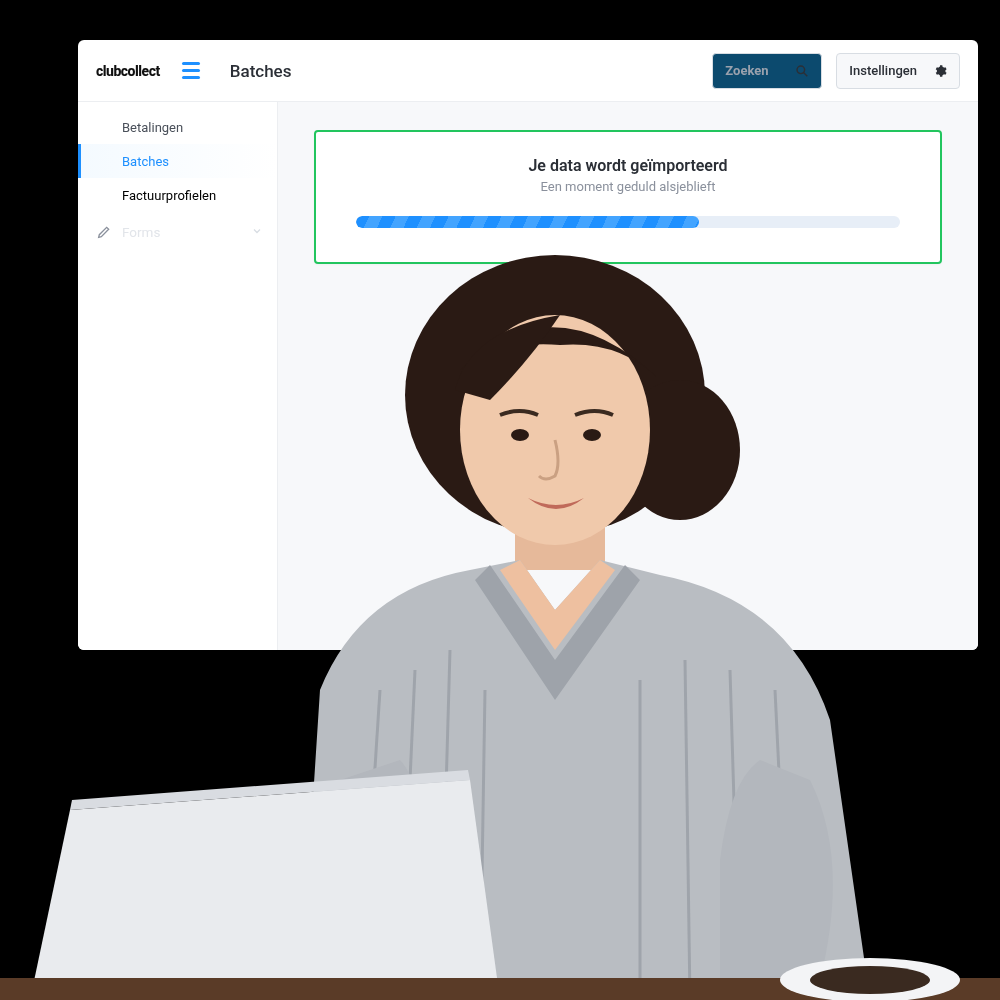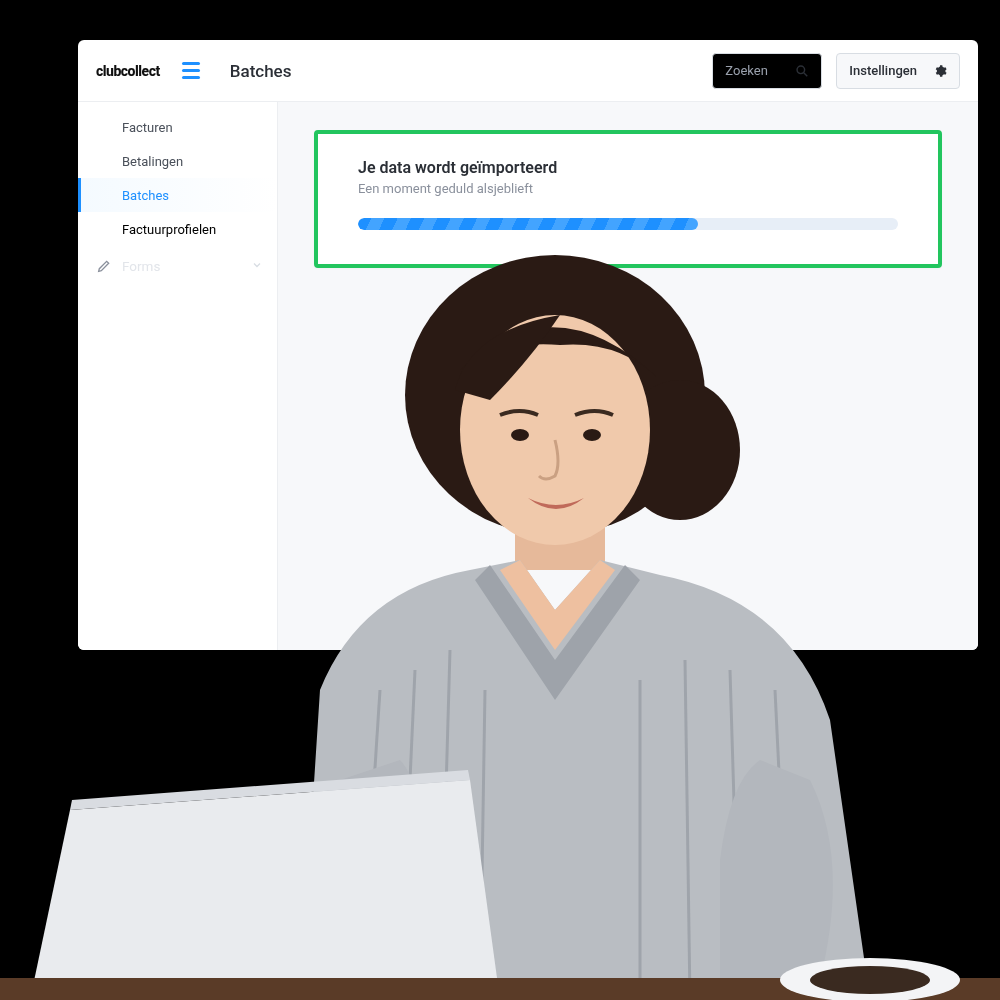--- a/index.html
+++ b/index.html
@@ -61,28 +61,29 @@
     font-size: 17px;
     font-weight: 500;
     color: #2b2f36;
     margin-left: 10px;
   }
   .header-spacer { flex: 1; }
   .search-box, .settings-btn {
     height: 36px;
     border: 1px solid #d8dde3;
     border-radius: 4px;
-    background: #000000;
+    background: #0c4a6e;
     display: flex;
     align-items: center;
     padding: 0 12px;
     font-size: 13px;
     color: #5a6170;
     cursor: pointer;
     gap: 10px;
+    font-weight: bold;
   }
   .search-box { width: 110px; justify-content: space-between; }
   .settings-btn { background: #f7f8fa; gap: 16px; color: #2b2f36; font-weight: 500; text-align: center;}
   .icon-svg { width: 14px; height: 14px; }
 
   
   .body {
     flex: 1;
     display: flex;
     min-height: 0;
@@ -129,23 +130,24 @@
 
   
   .main {
     flex: 1;
     background: #f7f8fa;
     padding: 28px 36px;
     position: relative;
   }
   .card {
     background: #fff;
-    border: 4px solid #22c55e;
+    border: 2px solid #22c55e;
     border-radius: 4px;
     padding: 24px 40px 34px;
+    text-align: center;
     box-shadow: 0 1px 2px rgba(0,0,0,0.03);
     position: relative;
     z-index: 1;
   }
   .card-title {
     font-size: 16px;
     color: #2b2f36;
     font-weight: 600;
     margin-bottom: 4px;
   }
@@ -214,23 +216,20 @@
           <path d="M12 8a4 4 0 100 8 4 4 0 000-8zm9.4 4a7.5 7.5 0 00-.15-1.5l2.1-1.6-2-3.5-2.5 1a7.6 7.6 0 00-2.6-1.5L16 2h-4l-.25 2.9a7.6 7.6 0 00-2.6 1.5l-2.5-1-2 3.5 2.1 1.6A7.5 7.5 0 006.6 12c0 .5.05 1 .15 1.5l-2.1 1.6 2 3.5 2.5-1a7.6 7.6 0 002.6 1.5L12 22h4l.25-2.9a7.6 7.6 0 002.6-1.5l2.5 1 2-3.5-2.1-1.6c.1-.5.15-1 .15-1.5z"></path>
         </svg>
     </div>
   </div>
 
   <div class="body">
 
     <div class="sidebar">
 
 
-      <div class="nav-item level2">
-        <span>Facturen</span>
-      </div>
       <div class="nav-item level2">
         <span>Betalingen</span>
       </div>
       <div class="nav-item level2 active-child">
         <span>Batches</span>
       </div>
       <div class="nav-item level2 faded">
         <span>Factuurprofielen</span>
       </div>
 

